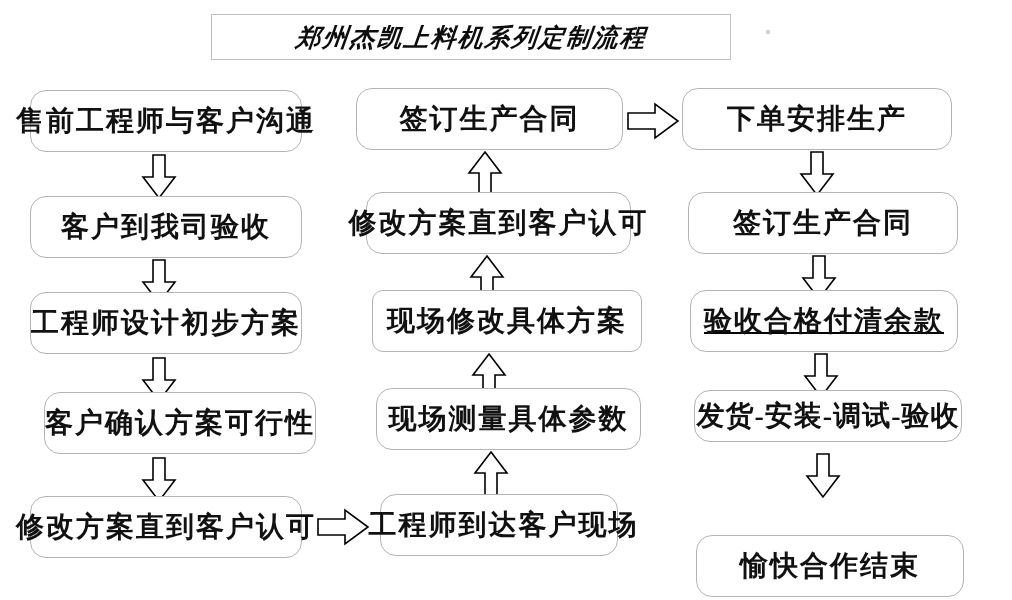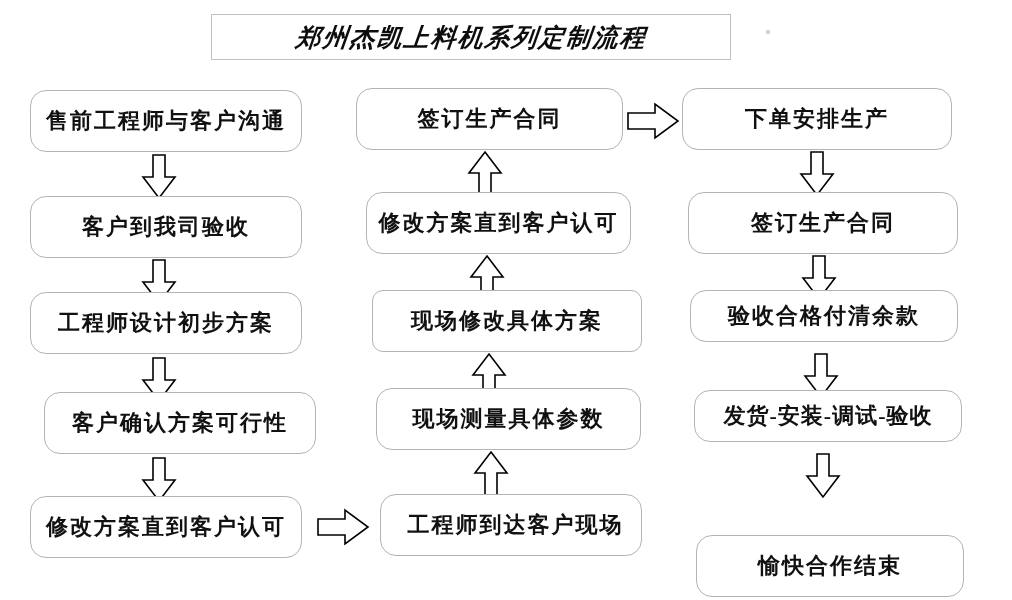--- a/index.html
+++ b/index.html
@@ -60,21 +60,21 @@
     box-sizing: border-box;
     border: 1px solid #b4b4b4;
     border-radius: 16px;
     background: #ffffff;
     display: flex;
     align-items: center;
     justify-content: center;
   }
   .node-label {
     font-family: "Liberation Serif", "DejaVu Serif", serif;
-    font-size: 22px;
+    font-size: 28px;
     font-weight: bold;
     color: #111111;
     letter-spacing: 2px;
     white-space: nowrap;
   }
   .node-label.wide {
     letter-spacing: 1px;
   }
 
   
@@ -185,21 +185,21 @@
   <div class="node" style="left:376px; top:388px; width:265px; height:62px;">
     <span class="node-label">现场测量具体参数</span>
   </div>
 
   <div class="arrow" style="left:474px; top:452px; width:34px; height:44px;">
     <svg width="34" height="44" viewBox="0 0 34 44">
       <polygon points="17,0 33,21 23,21 23,43 11,43 11,21 1,21"></polygon>
     </svg>
   </div>
 
-  <div class="node" style="left:380px; top:494px; width:262px; height:62px;padding-left:9px;">
+  <div class="node" style="left:380px; top:494px; width:238px; height:62px;padding-left:9px;">
     <span class="node-label">工程师到达客户现场</span>
   </div>
 
   <div class="arrow" style="left:628px; top:102px; width:52px; height:38px;">
     <svg width="52" height="38" viewBox="0 0 52 38">
       <polygon points="0,11 27,11 27,2 50,19 27,36 27,27 0,27"></polygon>
     </svg>
   </div>
 
   <div class="node" style="left:682px; top:88px; width:270px; height:62px;">
@@ -215,21 +215,21 @@
   <div class="node" style="left:688px; top:192px; width:270px; height:62px;">
     <span class="node-label">签订生产合同</span>
   </div>
 
   <div class="arrow" style="left:802px; top:256px; width:34px; height:44px;">
     <svg width="34" height="44" viewBox="0 0 34 44">
       <polygon points="11,0 23,0 23,22 33,22 17,43 1,22 11,22"></polygon>
     </svg>
   </div>
 
-  <div class="node" style="left:690px; top:290px; width:268px; height:52px;">
+  <div class="node" style="left:690px; top:290px; width:268px; height:62px;text-decoration:underline;">
     <span class="node-label">验收合格付清余款</span>
   </div>
 
   <div class="arrow" style="left:804px; top:354px; width:34px; height:44px;">
     <svg width="34" height="44" viewBox="0 0 34 44">
       <polygon points="11,0 23,0 23,22 33,22 17,43 1,22 11,22"></polygon>
     </svg>
   </div>
 
   <div class="node" style="left:694px; top:390px; width:268px; height:52px;">

